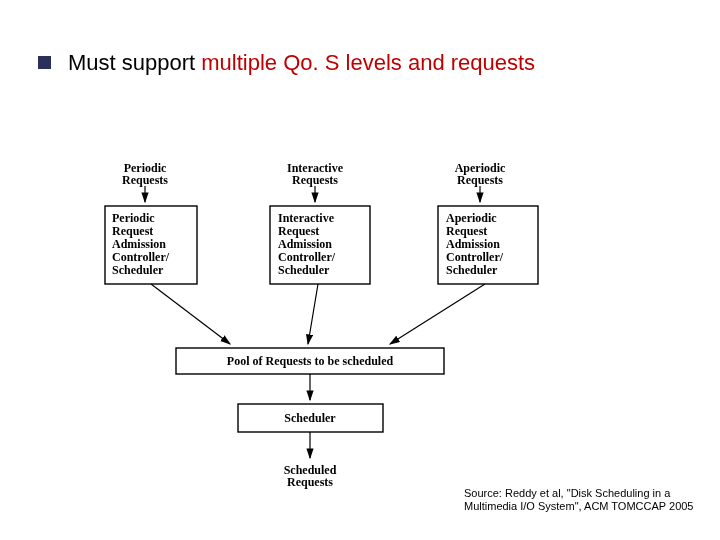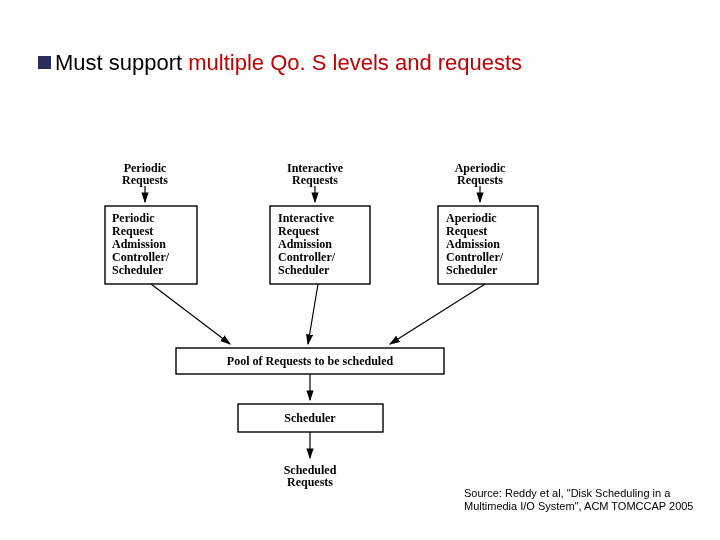--- a/index.html
+++ b/index.html
@@ -1,19 +1,19 @@
 <!DOCTYPE html>
 <html><head>
 <meta charset="utf-8">
 <style>
   * { box-sizing: border-box; margin: 0; padding: 0; }
   html, body { width: 720px; height: 540px; font-family: Arial, Helvetica, sans-serif; background:#fff; color:#000; }
   .slide { width:720px; height:540px; position:relative; padding:50px 30px 10px 30px; }
   .title { font-size:34px; font-weight:400; letter-spacing:0; margin-bottom:28px; margin-left:10px; }
-  .bullet-row { display:flex; align-items:flex-start; gap:4px; margin-left:8px; margin-bottom:8px; }
+  .bullet-row { display:flex; align-items:flex-start; gap:17px; margin-left:8px; margin-bottom:8px; }
   .bullet { width:13px; height:13px; background:#2b2f5a; margin-top:6px; flex-shrink:0; }
   .bullet-text { font-size:22px; }
   .bullet-text .red { color:#c00000; }
 
   .diagram { position:absolute; left:90px; top:160px; width:540px; height:340px; }
   .diagram svg { width:100%; height:100%; }
   .box-text, .label-text { font-family:"Times New Roman", Times, serif; font-size:12px; font-weight:700; fill:#000; }
   .label-text { font-weight:700; }
   .bottom-text { font-family:"Times New Roman", Times, serif; font-size:12px; font-weight:700; fill:#000; }
 

